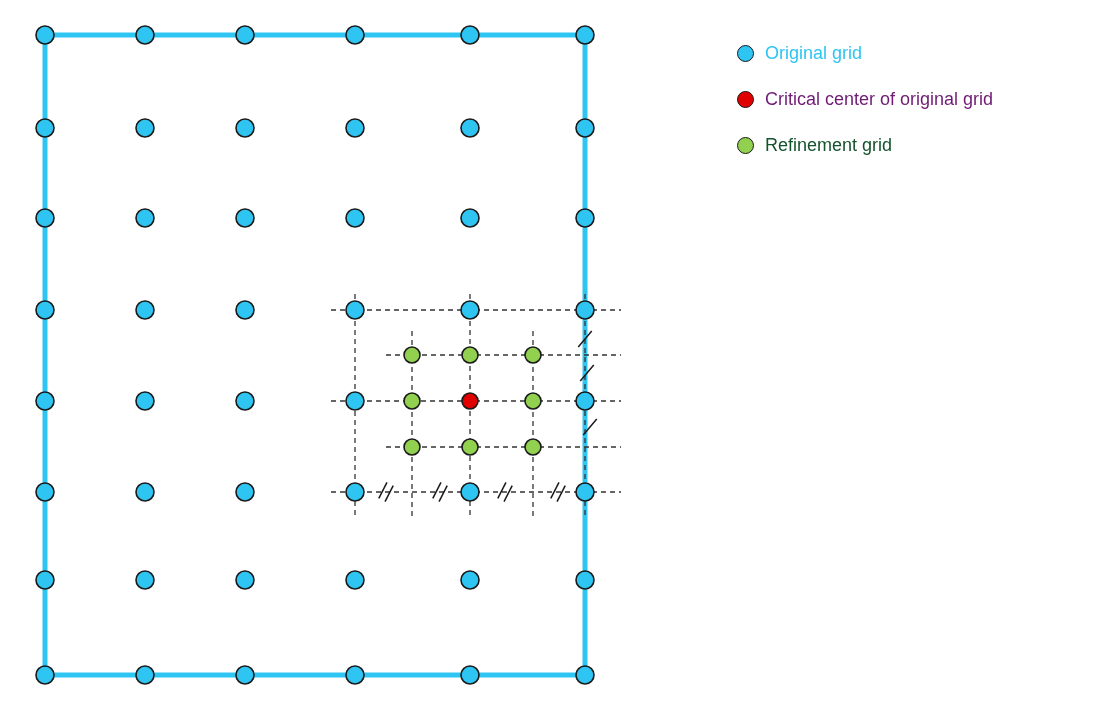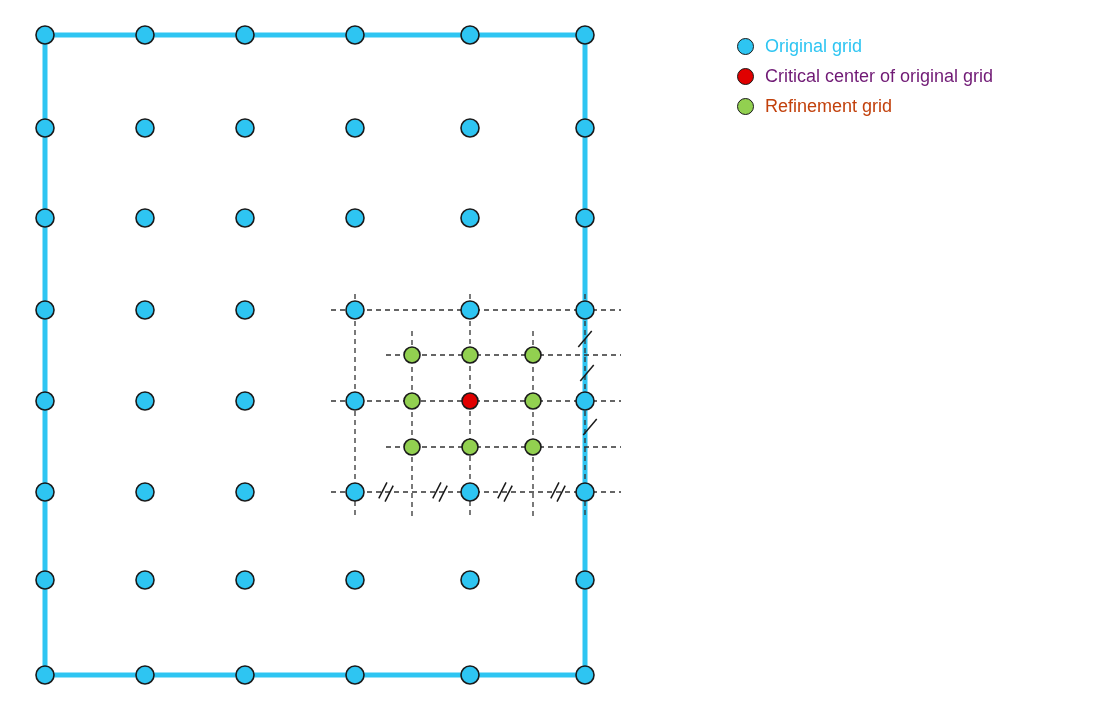--- a/index.html
+++ b/index.html
@@ -9,24 +9,24 @@
     height: 709px;
     position: relative;
     background: #FFFFFF;
     font-family: "Liberation Sans", sans-serif;
     overflow: hidden;
   }
   #diagram { position: absolute; left: 0; top: 0; }
   .legend {
     position: absolute;
     left: 737px;
-    top: 37px;
+    top: 44px;
     display: flex;
     flex-direction: column;
-    gap: 12px;
+    gap: 28px;
   }
   .legend-item {
     display: flex;
     align-items: center;
     gap: 11px;
     height: 18px;
   }
   .legend-swatch {
     width: 17px;
     height: 17px;
@@ -142,15 +142,15 @@
   <div class="legend-item">
     <span class="legend-swatch" style="background-color: rgb(46, 197, 242);"></span>
     <span class="legend-label" style="color: rgb(46, 197, 242);">Original grid</span>
   </div>
   <div class="legend-item">
     <span class="legend-swatch" style="background-color: rgb(224, 0, 0);"></span>
     <span class="legend-label" style="color: #701a75;">Critical center of original grid</span>
   </div>
   <div class="legend-item">
     <span class="legend-swatch" style="background-color: rgb(146, 208, 80);"></span>
-    <span class="legend-label" style="color: #c2410c; text-align: right;">Refinement grid</span>
+    <span class="legend-label" style="color: #14532d; text-align: right;">Refinement grid</span>
   </div>
 </div>
 
 </body></html>

